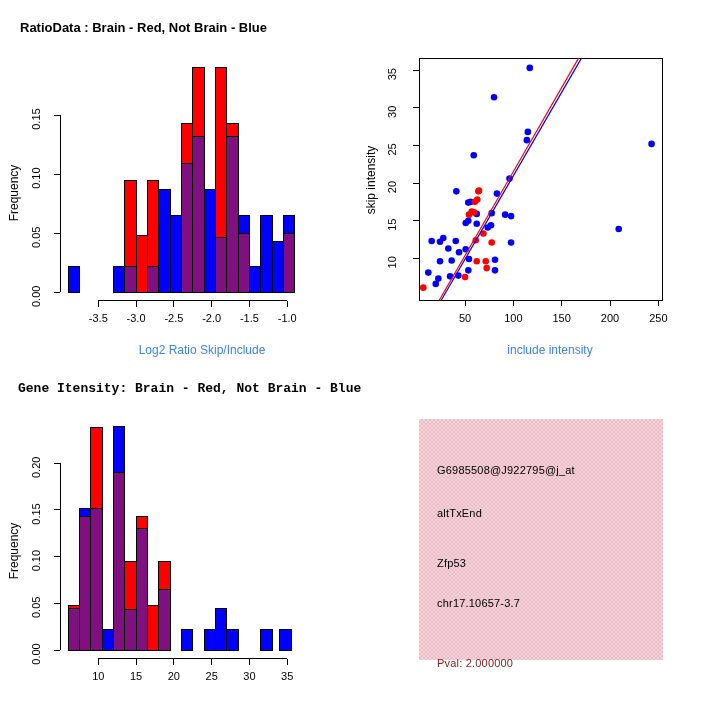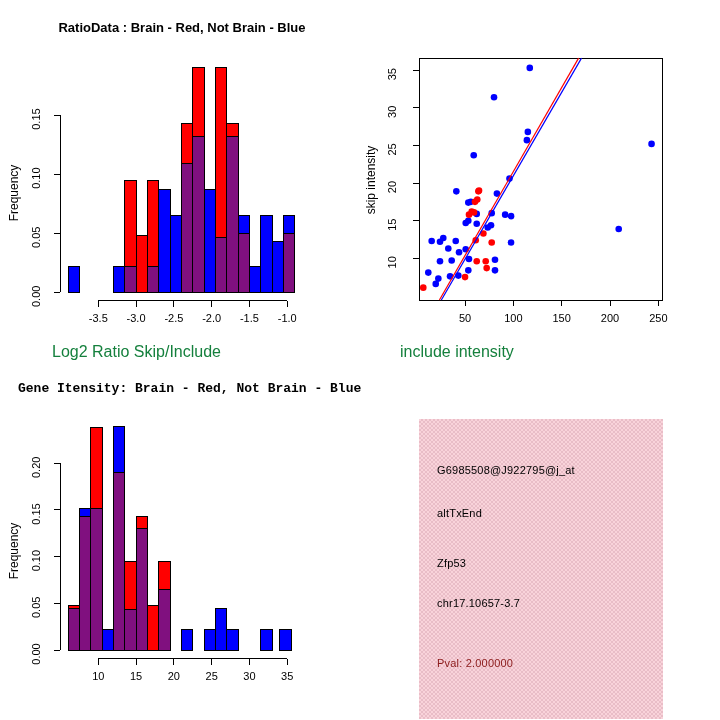--- a/index.html
+++ b/index.html
@@ -1,32 +1,32 @@
 <!DOCTYPE html>
 <html><head>
 <meta charset="utf-8">
 <style>
   html,body{margin:0;padding:0;background:#fff;}
   .canvas{position:relative;width:720px;height:720px;background:#ffffff;
           font-family:"Liberation Sans",sans-serif;overflow:hidden;}
   #plot{position:absolute;left:0;top:0;}
-  .title{position:absolute;font-weight:bold;font-size:13px;text-align:center;color:#000;white-space:nowrap;}
+  .title{position:absolute;font-weight:bold;font-size:13px;color:#000;white-space:nowrap;}
   .t1{left:20px;top:20px;width:324px;}
   .t2{left:380px;top:22px;width:324px;}
   .t3{left:18px;top:381px;width:324px;font-family:Liberation Mono, monospace;}
-  .xlab{position:absolute;font-size:16px;color:#15803d;white-space:nowrap;}
+  .xlab{position:absolute;font-size:12px;color:#3b82f6;text-align:center;white-space:nowrap;}
   .x1{left:52px;top:343px;width:300px;}
   .x2{left:400px;top:343px;width:300px;}
   .x3{left:52px;top:701px;width:300px;}
   .ylab{position:absolute;font-size:12px;color:#000;white-space:nowrap;
         transform:translate(-50%,-50%) rotate(-90deg);}
   .y1{left:14px;top:193px;}
   .y2{left:371px;top:180px;}
   .y3{left:14px;top:551px;}
-  .infobox{position:absolute;left:419px;top:419px;width:244px;height:300px;
+  .infobox{position:absolute;left:419px;top:419px;width:244px;height:241px;
      background-color:#f9d3da;
      background-image:linear-gradient(45deg,#e9bdc7 25%,transparent 25%,transparent 75%,#e9bdc7 75%),
                       linear-gradient(45deg,#e9bdc7 25%,transparent 25%,transparent 75%,#e9bdc7 75%);
      background-position:0 0,2px 2px;background-size:4px 4px;}
   .il{position:absolute;left:18px;font-size:11px;color:#000;white-space:nowrap;letter-spacing:0.2px;}
   .il1{top:45px;}  .il2{top:88px;}  .il3{top:138px;}  .il4{top:178px;text-align:center;}
   .il5{top:209px;color:#8b1a1a;margin-top:29px;}
 </style>
 </head>
 <body>

